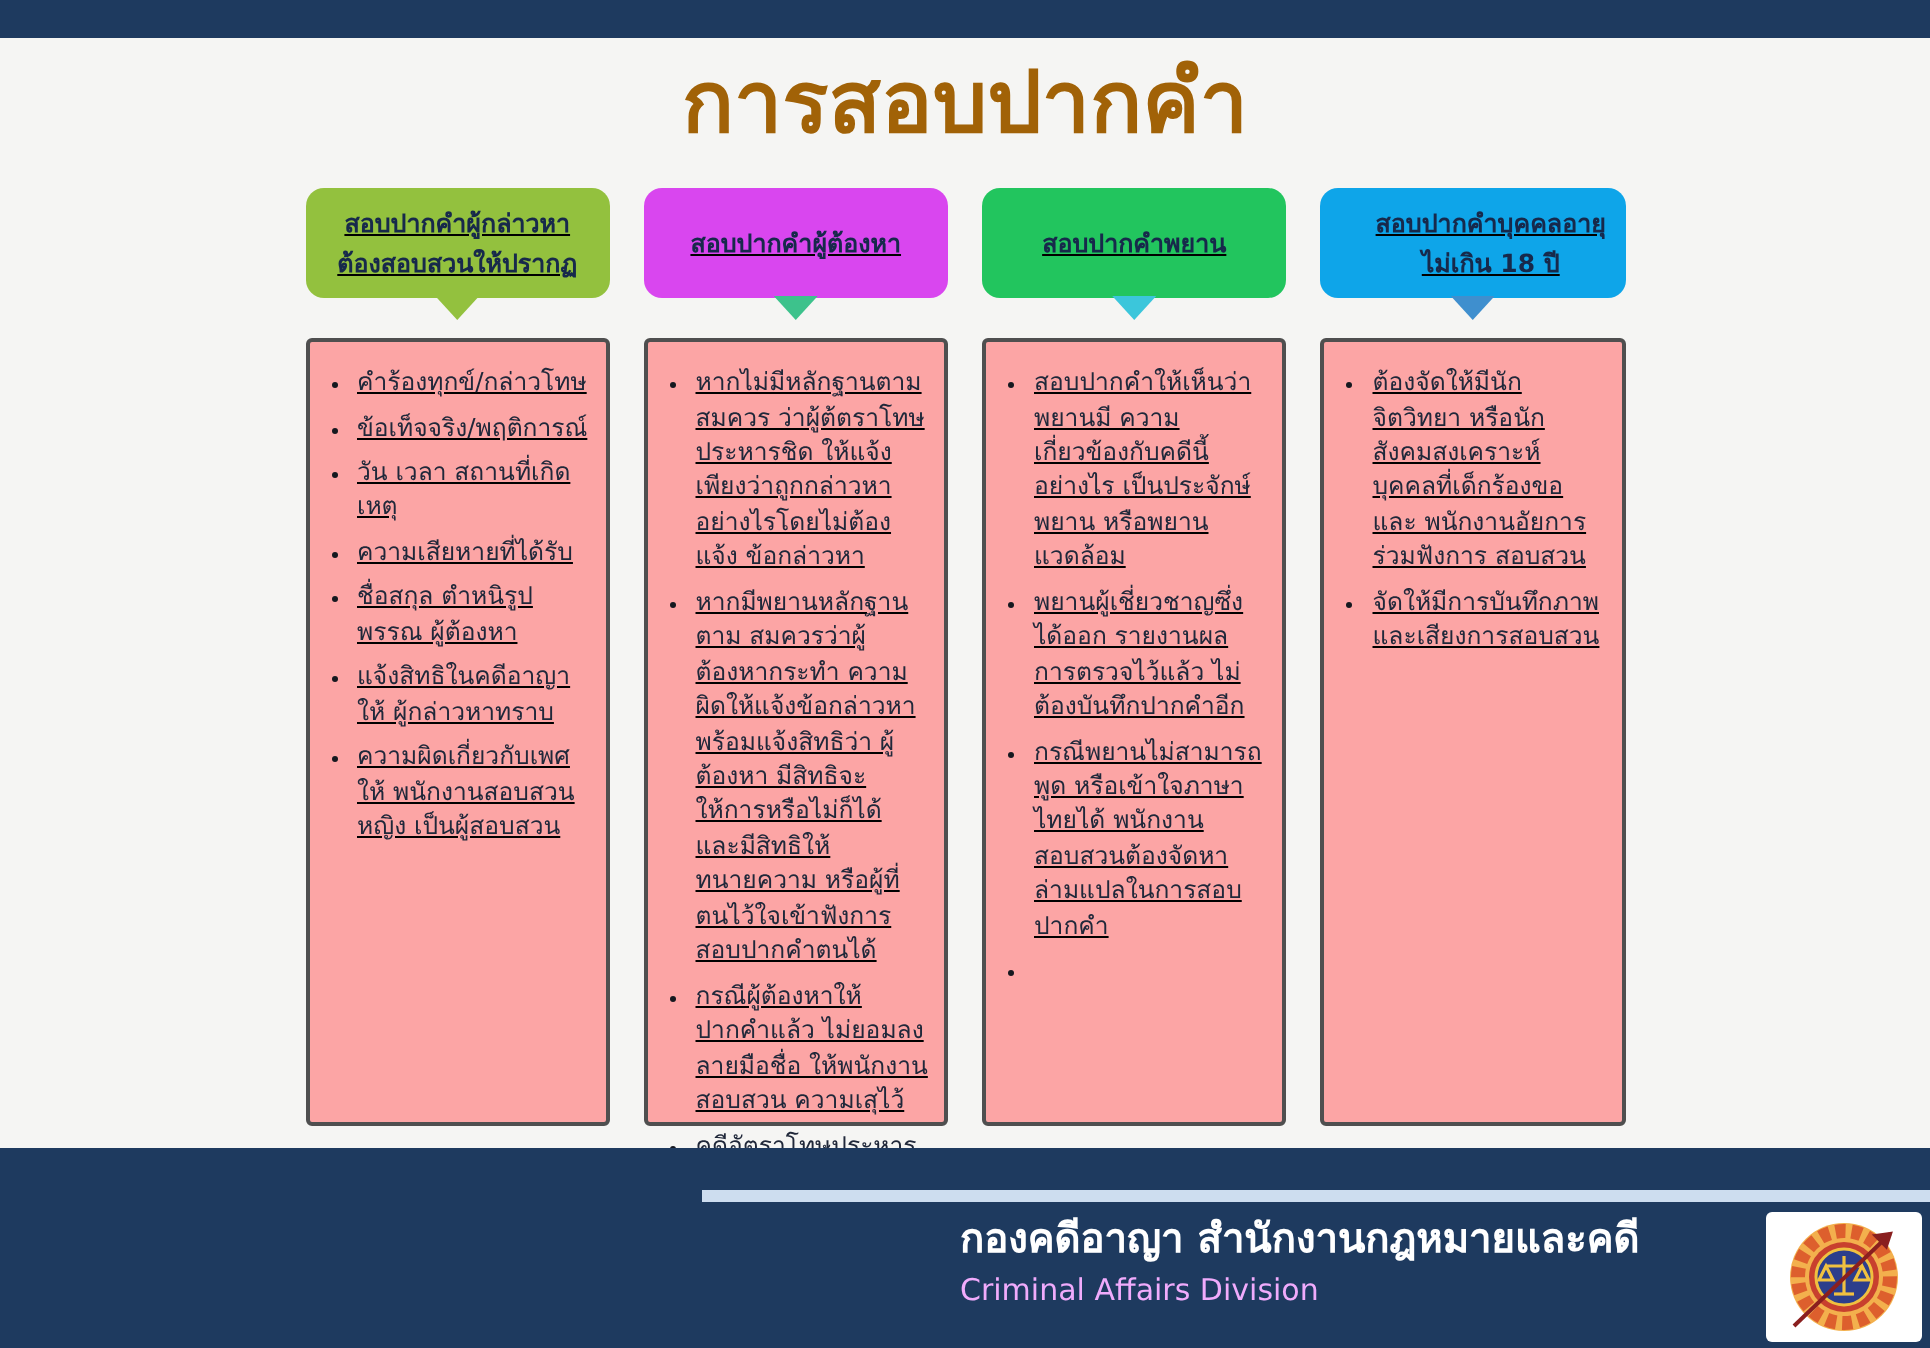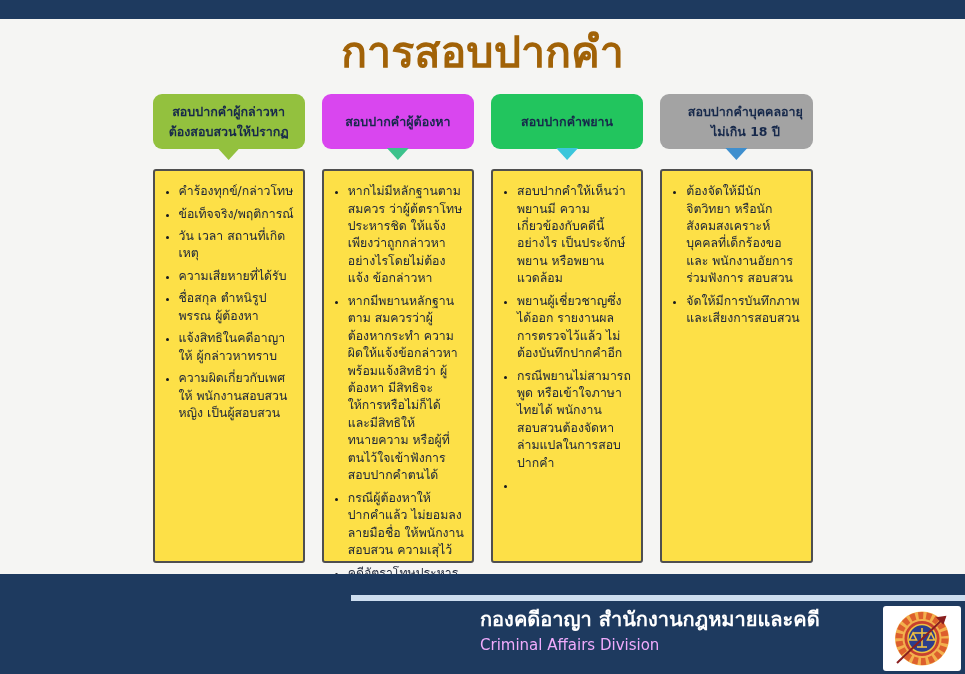--- a/index.html
+++ b/index.html
@@ -5,35 +5,35 @@
   html,body { margin:0; padding:0; background:#e9e9e9; }
   .page {
     position:relative; width:965px; height:674px; overflow:hidden;
     background:#f5f5f3; font-family:"DejaVu Sans", sans-serif;
   }
   .topbar { height:19px; background:#1e3a5f; }
   .main-title {
     margin:4px 0 13px; text-align:center;
     font-size:43px; font-weight:bold; color:#a16207; line-height:1.35;
   }
-  .board { width:660px; margin:0 auto; display:flex; gap:17px; }
+  .board { width:660px; margin:0 auto; display:flex; gap:17px;text-decoration:underline; }
   .col { flex:1; min-width:0; display:flex; flex-direction:column; }
   .bubble {
     position:relative; min-height:49px; border-radius:9px;
     display:flex; align-items:center; justify-content:center;
     text-align:center; font-weight:bold; font-size:12.5px; line-height:1.55;
     color:#17294b; padding:3px 9px; white-space:pre-line;
   }
   .tail {
     position:absolute; bottom:-11px; left:50%; transform:translateX(-50%);
     width:22px; height:12px; clip-path:polygon(0 0,100% 0,50% 100%);
   }
   .card {
     box-sizing:border-box; margin-top:20px; height:394px;
-    background:#fde047; border:2px solid #4f4f4f; border-radius:3px;
+    background:#fca5a5; border:2px solid #4f4f4f; border-radius:3px;
     padding:12px 8px 10px 4px;
   }
   .card ul { margin:0; padding:0 0 0 20px; }
   .card li {
     font-size:12.3px; line-height:1.42; margin:0 0 5px;
     color:#20283a; min-height:12px;
   }
   .card li::marker { color:#15181f; font-size:11px; }
   .footer {
     position:absolute; left:0; bottom:0; width:965px; height:100px;
@@ -107,21 +107,21 @@
         <ul>
             <li>สอบปากคำให้เห็นว่า พยานมี ความเกี่ยวข้องกับคดีนี้ อย่างไร เป็นประจักษ์พยาน หรือพยานแวดล้อม</li>
             <li>พยานผู้เชี่ยวชาญซึ่งได้ออก รายงานผลการตรวจไว้แล้ว ไม่ต้องบันทึกปากคำอีก</li>
             <li>กรณีพยานไม่สามารถพูด หรือเข้าใจภาษาไทยได้ พนักงานสอบสวนต้องจัดหา ล่ามแปลในการสอบปากคำ</li>
             <li></li>
           </ul>
       </div>
     </div>
 
     <div class="col">
-      <div class="bubble" style="background: #a3a3a3; padding-left: 27px;">สอบปากคำบุคคลอายุ
+      <div class="bubble" style="background: #0ea5e9; padding-left: 27px;">สอบปากคำบุคคลอายุ
 ไม่เกิน 18 ปี</div>
       <div style="position:relative;">
         <span class="tail" style="background: rgb(63, 143, 206);"></span>
       </div>
       <div class="card">
         <ul>
             <li>ต้องจัดให้มีนักจิตวิทยา หรือนักสังคมสงเคราะห์ บุคคลที่เด็กร้องขอ และ พนักงานอัยการร่วมฟังการ สอบสวน</li>
             <li>จัดให้มีการบันทึกภาพ และเสียงการสอบสวน</li>
           </ul>
       </div>

